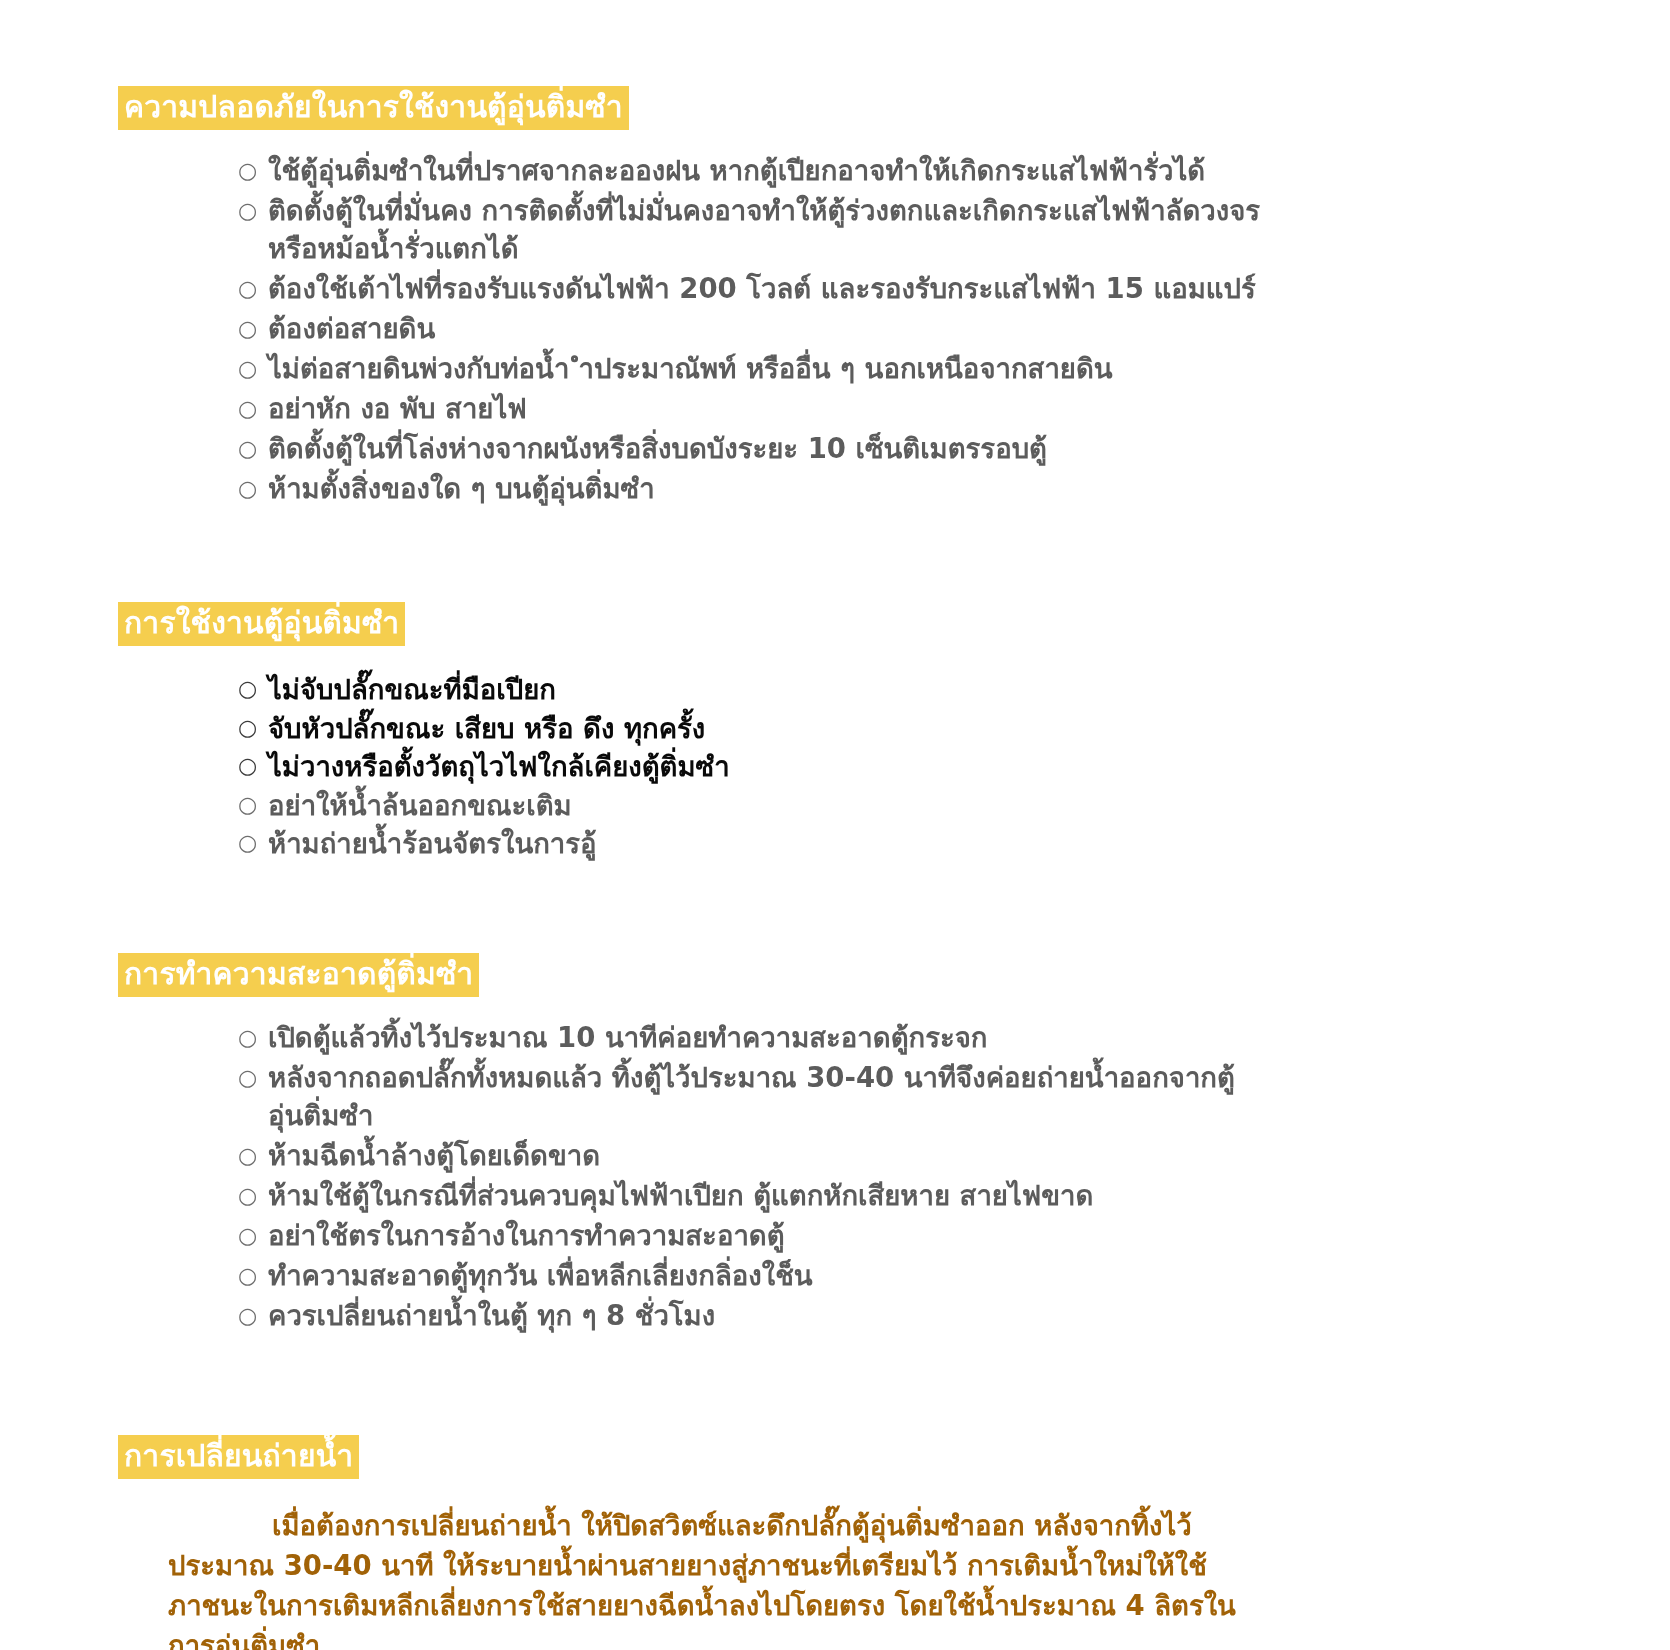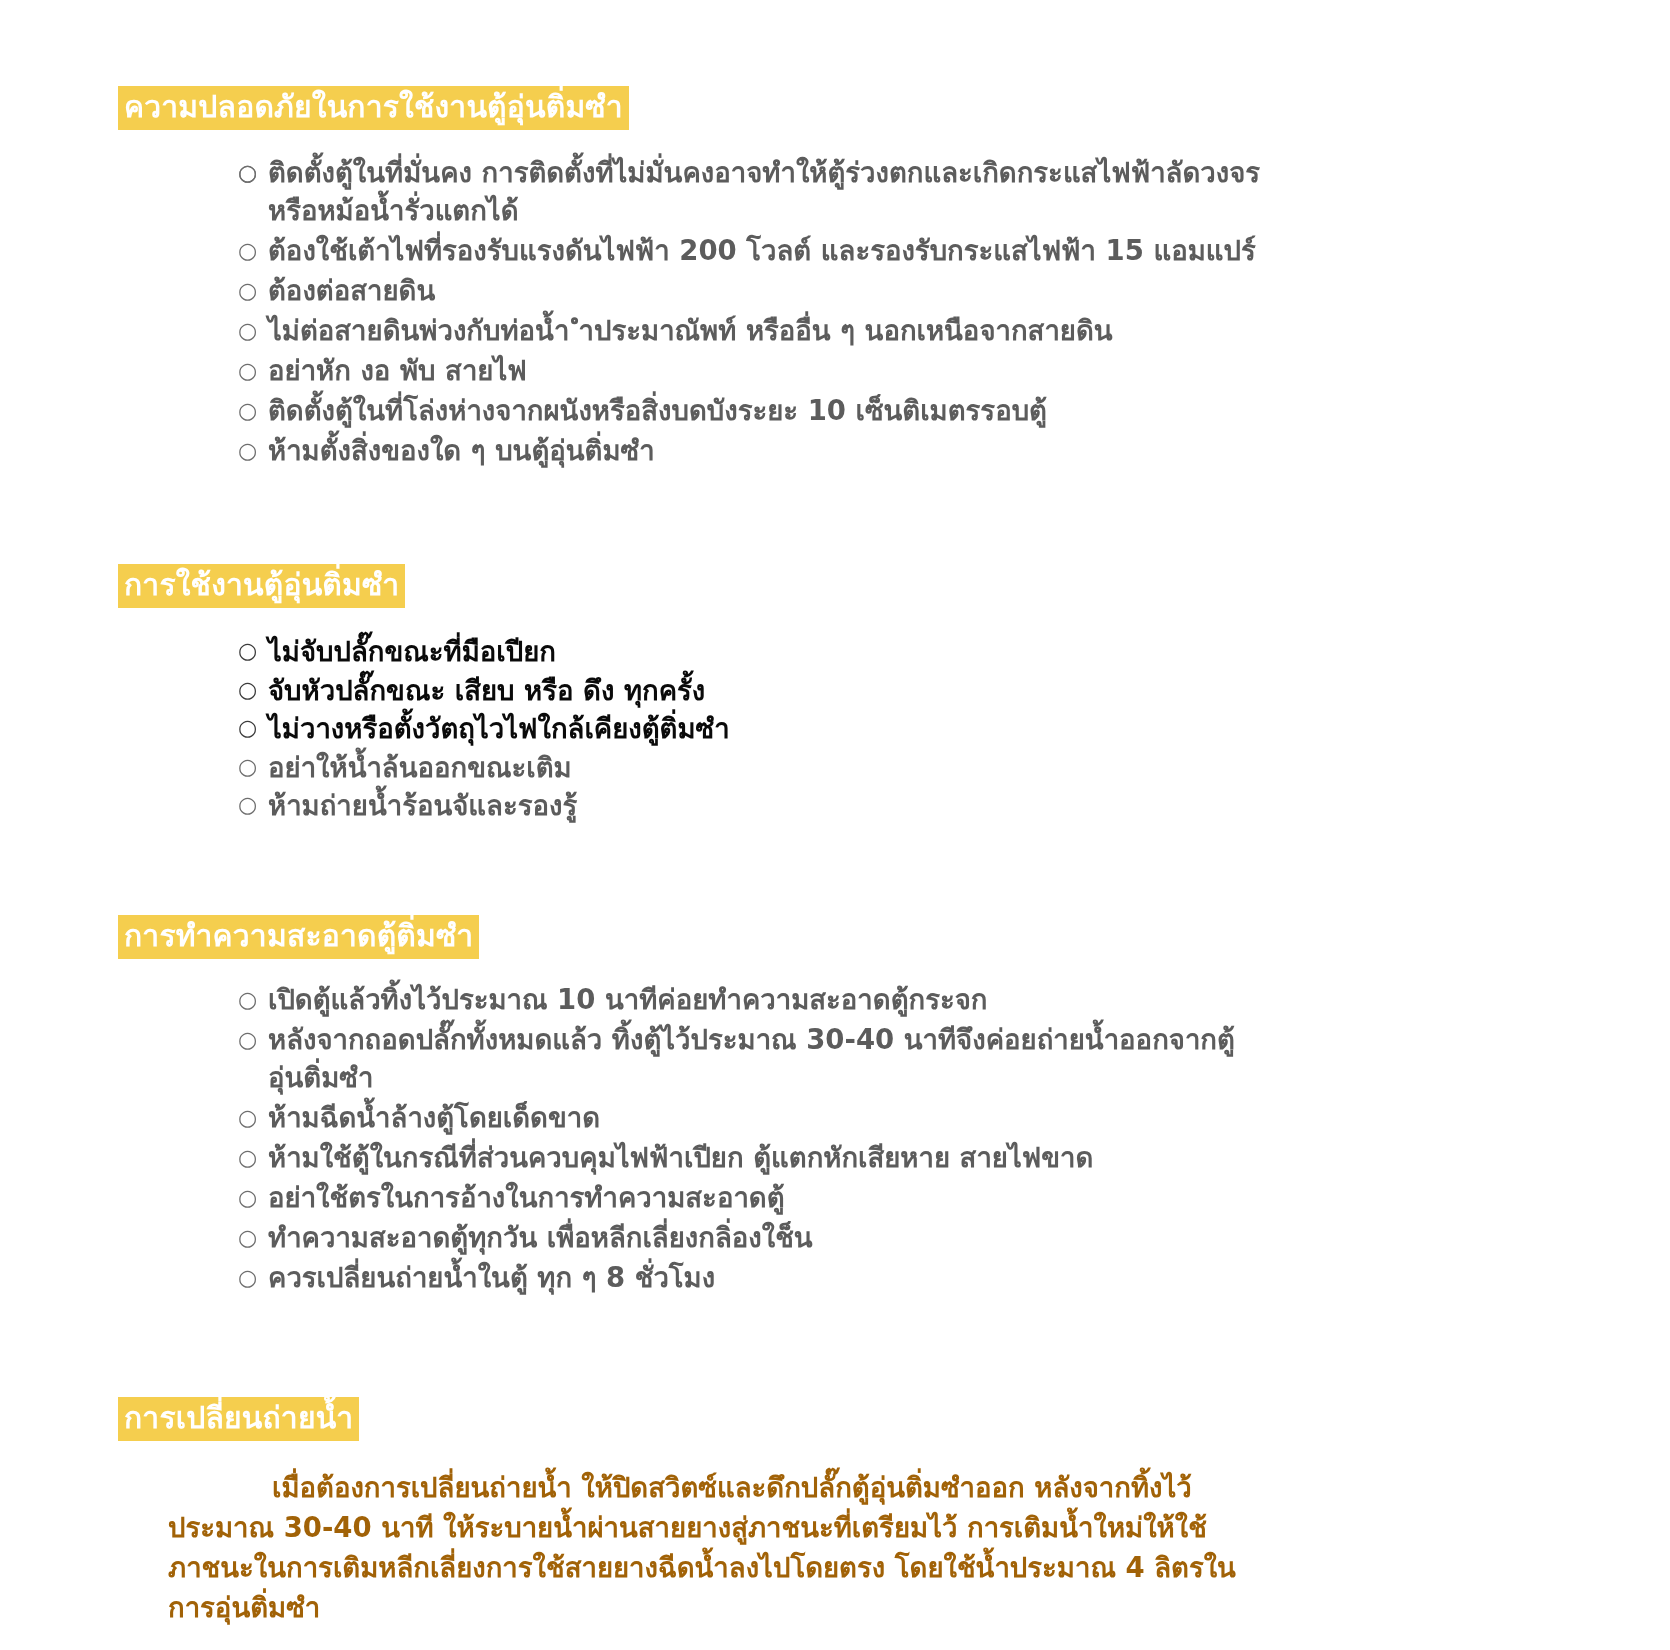--- a/index.html
+++ b/index.html
@@ -106,20 +106,21 @@
 <div class="page">
 
   <section class="section sec-1">
     <div class="heading-wrap">
       <span class="heading">ความปลอดภัยในการใช้งานตู้อุ่นติ่มซำ</span>
     </div>
     <div class="list-wrap">
       <ul class="bullets">
         <li>
           <span class="marker">○</span>
+          <span>ใช้ตู้อุ่นติ่มซำในที่ปราศจากละอองฝน หากตู้เปียกอาจทำให้เกิดกระแสไฟฟ้ารั่วได้</span>
         </li>
         <li>
           <span class="marker">○</span>
           <span>ติดตั้งตู้ในที่มั่นคง การติดตั้งที่ไม่มั่นคงอาจทำให้ตู้ร่วงตกและเกิดกระแสไฟฟ้าลัดวงจร หรือหม้อน้ำรั่วแตกได้</span>
         </li>
         <li>
           <span class="marker">○</span>
           <span>ต้องใช้เต้าไฟที่รองรับแรงดันไฟฟ้า 200 โวลต์ และรองรับกระแสไฟฟ้า 15 แอมแปร์</span>
         </li>
         <li>
@@ -163,21 +164,21 @@
         <li class="dark">
           <span class="marker">○</span>
           <span>ไม่วางหรือตั้งวัตถุไวไฟใกล้เคียงตู้ติ่มซำ</span>
         </li>
         <li>
           <span class="marker">○</span>
           <span>อย่าให้น้ำล้นออกขณะเติม</span>
         </li>
         <li>
           <span class="marker">○</span>
-          <span>ห้ามถ่ายน้ำร้อนจัและรองรู้</span>
+          <span>ห้ามถ่ายน้ำร้อนจัตรในการอู้</span>
         </li>
       </ul>
     </div>
   </section>
 
   <section class="section sec-3">
     <div class="heading-wrap">
       <span class="heading">การทำความสะอาดตู้ติ่มซำ</span>
     </div>
     <div class="list-wrap">

